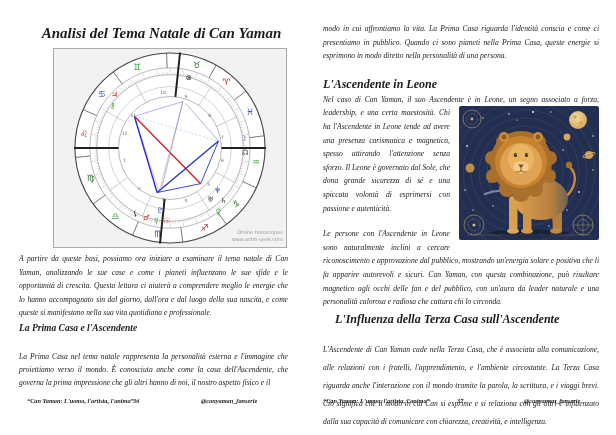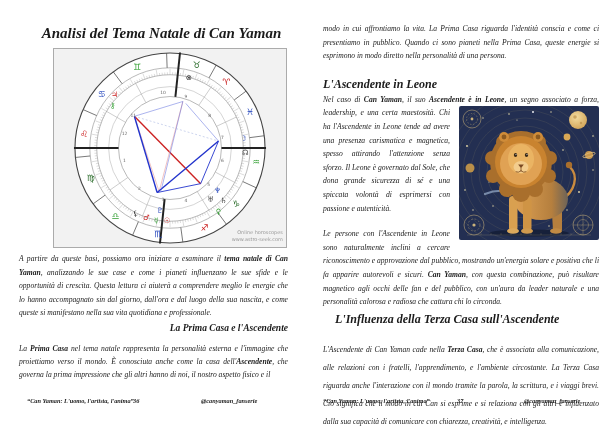--- a/index.html
+++ b/index.html
@@ -15,28 +15,28 @@
   .chartbox{
     position:absolute;left:53px;top:48px;width:234px;height:200px;
     background:#f2f2f2;border:1px solid #ababab;box-sizing:border-box;
   }
   .chartbox svg{display:block;width:100%;height:100%}
   svg text{font-family:"DejaVu Sans",sans-serif}
   .leftflow{position:absolute;left:19px;top:252px;width:269px}
   .rightflow{position:absolute;left:323px;top:22px;width:276px}
   p.body{font-style:italic;font-size:7.6px;line-height:13.5px;text-align:justify;margin:0}
   .rightflow p.body{line-height:13.6px}
-  .b{font-weight:bold}
-  .secheading{font-size:9.5px;font-weight:bold;font-style:italic;text-align:right;
+  .b{font-weight:normal}
+  .secheading{font-size:9.5px;font-weight:bold;font-style:italic;text-align:left;
     line-height:11px;margin:3px 0 8px}
   .subheading{font-size:12px;font-weight:bold;font-style:italic;line-height:11px;margin:0}
   #h1r{margin:2px 0 3px}
   #h2r{margin:5px 12px 2px}
   #p1r{margin-bottom:16px}
-  #p2l{margin-top:8px;line-height:13px}
+  #p2l{margin-top:16px;line-height:13px}
   #p3r{margin-top:12px}
   #p4r{margin-top:16px;line-height:18px}
   .lionfloat{
     float:right;width:140px;height:134px;margin:0 0 4px 9px;
   }
   .lionfloat svg{display:block;width:140px;height:134px;border-radius:2px}
   .f{position:absolute;top:397px;font-size:6.3px;font-weight:bold;font-style:italic;white-space:nowrap}
   #fl-book{left:27px}   #fl-page{left:133px}  #fl-handle{left:201px}
   #fr-book{left:323px}  #fr-page{left:457px}  #fr-handle{left:524px}
 </style>

